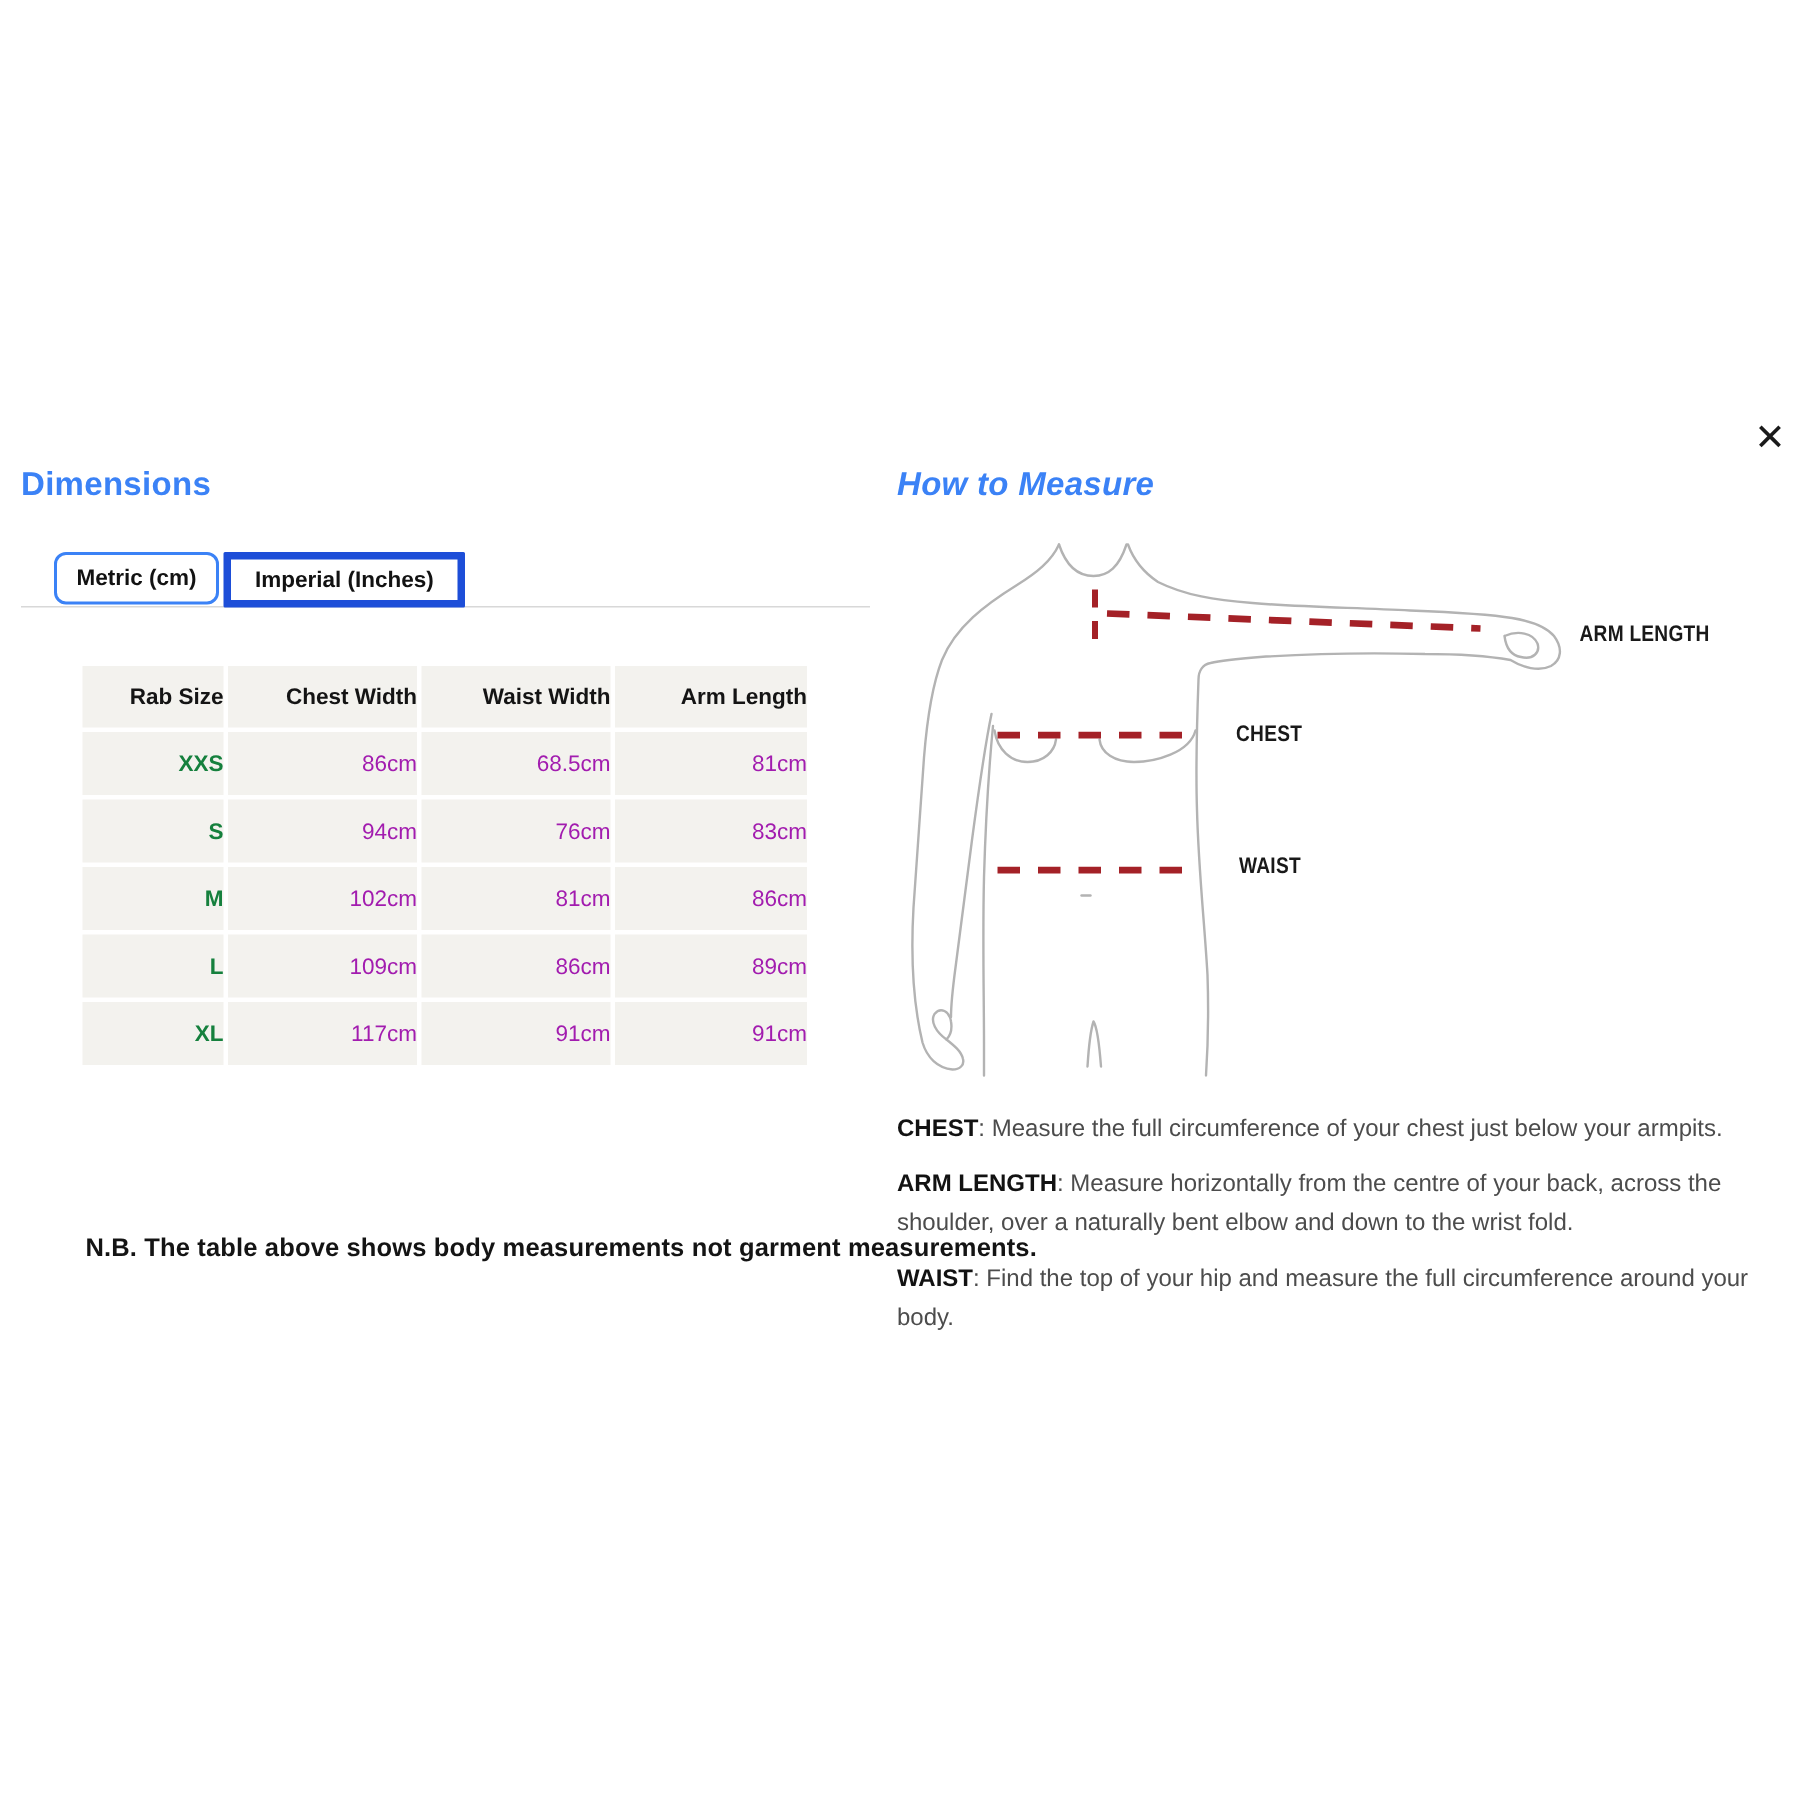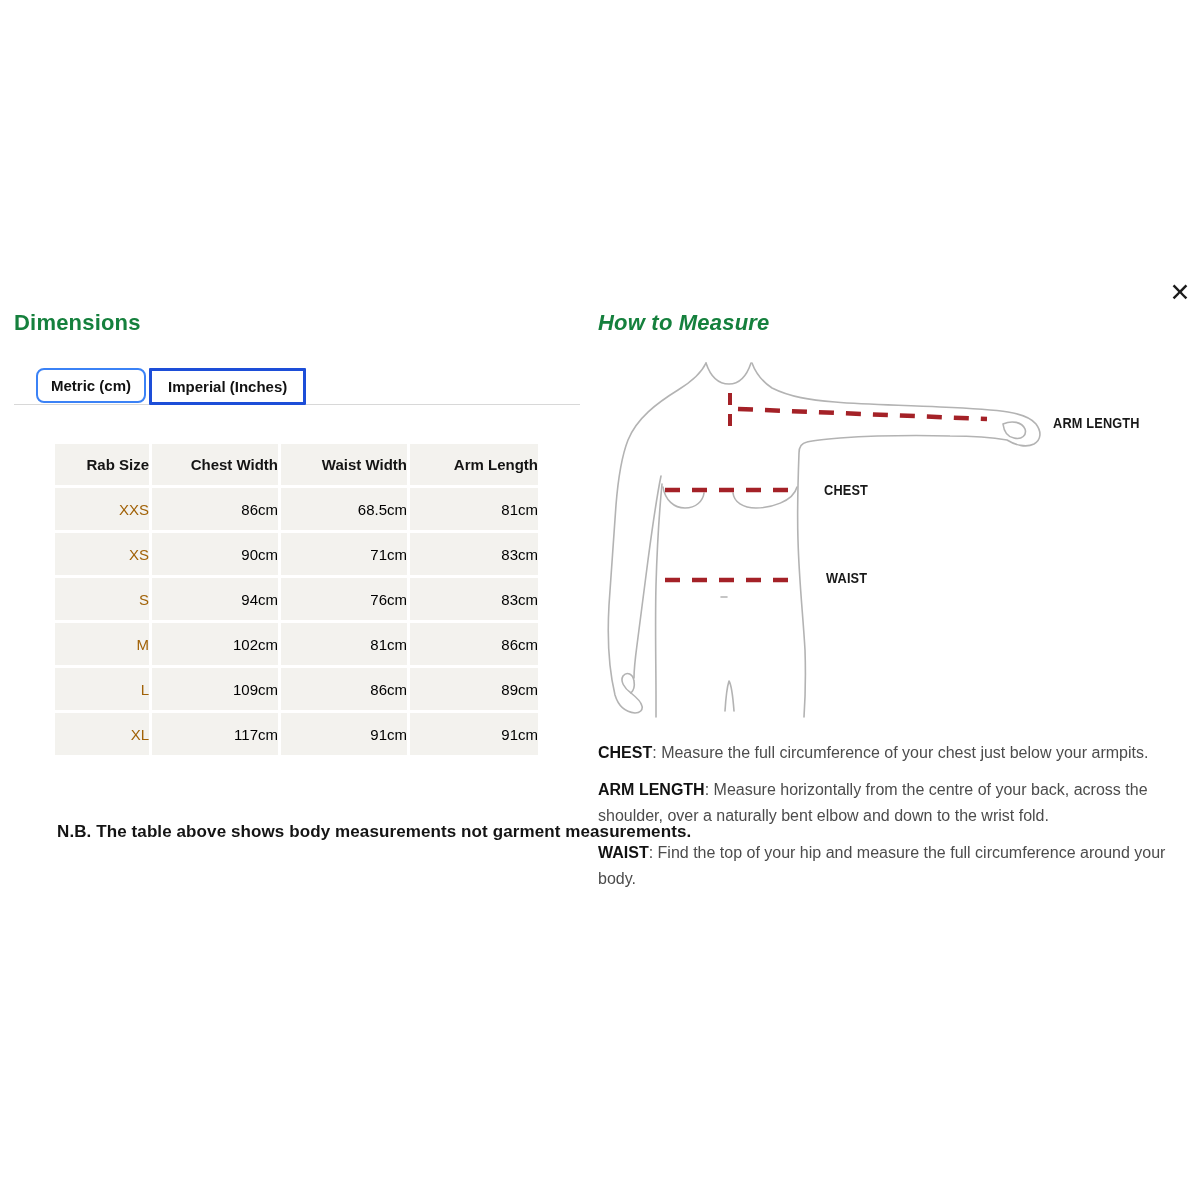--- a/index.html
+++ b/index.html
@@ -18,21 +18,21 @@
     width: 36px; height: 36px;
     background: none; border: none;
     font-size: 25px; line-height: 36px; text-align: center;
     color: #1a1a1a; cursor: pointer;
     font-family: "Liberation Sans", sans-serif;
   }
 
   
   .panel-title {
     position: absolute;
-    font-size: 22px; font-weight: 700; color: #15803d;
+    font-size: 22px; font-weight: 700; color: #3b82f6;
     letter-spacing: 0.2px;
   }
   .dim-title { left: 14px; top: 310px; }
   .htm-title { left: 598px; top: 310px; font-style: italic; }
 
   
   .tabs {
     position: absolute; left: 14px; top: 368px;
     width: 566px; height: 37px;
     padding-left: 22px;
@@ -50,37 +50,37 @@
     cursor: pointer;
     white-space: nowrap;
   }
   .tab.active {
     height: 35px; padding: 0 13px;
     border: 2px solid #3b82f6; border-radius: 8px;
   }
   .tab.inactive {
     height: 37px; padding: 0 16px;
     margin-left: 3px;
-    border: 3px solid #1d4ed8;
+    border: 5px solid #1d4ed8;
     border-radius: 1px;
   }
 
   
   .size-table {
     position: absolute; left: 52px; top: 441px;
     border-collapse: separate; border-spacing: 3px;
   }
   .size-table th, .size-table td {
     background: #f3f2ee;
     text-align: right; vertical-align: middle;
     font-size: 15px;
   }
   .size-table th { font-weight: 700; color: #141414; height: 41px; }
-  .size-table td { height: 42px; color: #000000; }
-  .size-table td.size-cell { font-weight: 400; color: #a16207; }
+  .size-table td { height: 42px; color: #a21caf; }
+  .size-table td.size-cell { font-weight: 700; color: #15803d; }
   .col-size  { width: 94px; }
   .col-chest { width: 126px; }
   .col-waist { width: 126px; }
   .col-arm   { width: 128px; }
 
   .table-note {
     position: absolute; left: 57px; top: 822px;
     font-size: 17px; font-weight: 700; color: #141414;
     letter-spacing: 0.1px;
   }
@@ -147,26 +147,20 @@
       <th class="col-waist">Waist Width</th>
       <th class="col-arm">Arm Length</th>
     </tr>
   </thead>
   <tbody>
     <tr>
       <td class="size-cell">XXS</td>
       <td>86cm</td>
       <td>68.5cm</td>
       <td>81cm</td>
-    </tr>
-    <tr>
-      <td class="size-cell">XS</td>
-      <td>90cm</td>
-      <td>71cm</td>
-      <td>83cm</td>
     </tr>
     <tr>
       <td class="size-cell">S</td>
       <td>94cm</td>
       <td>76cm</td>
       <td>83cm</td>
     </tr>
     <tr>
       <td class="size-cell">M</td>
       <td>102cm</td>

